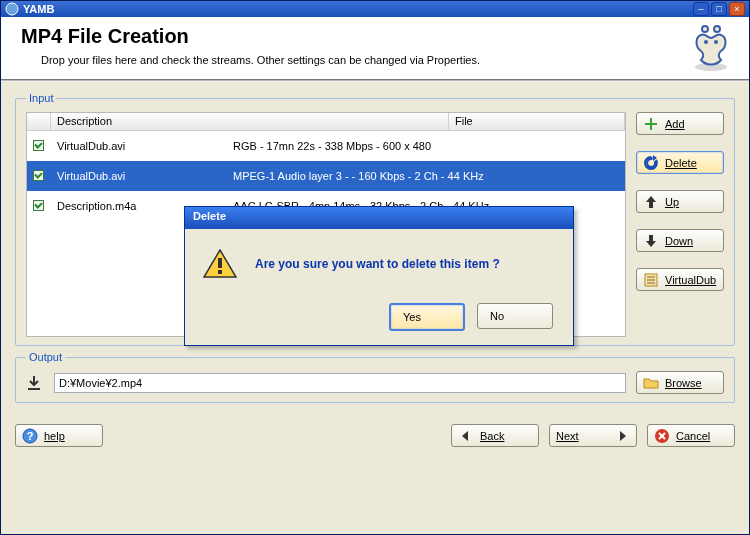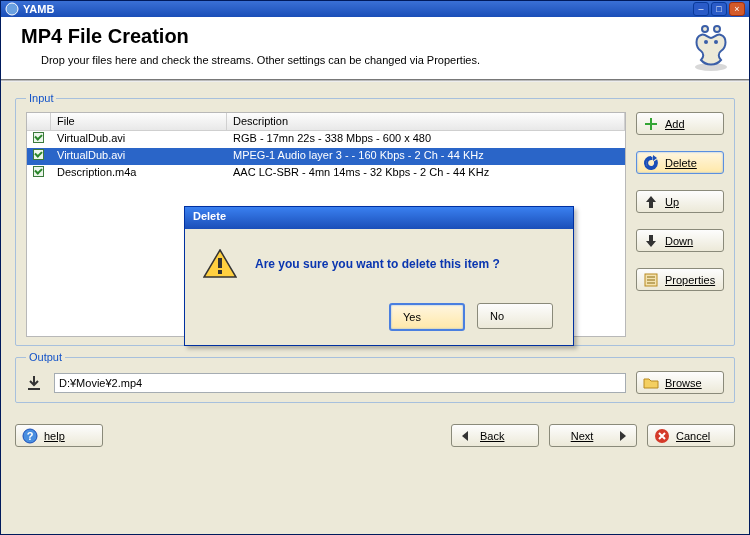--- a/index.html
+++ b/index.html
@@ -21,21 +21,21 @@
   fieldset { border: 1px solid #a7c0dd; border-radius: 2px; padding: 8px 10px; margin: 0 0 5px 0; }
   legend { color: #1252c8; padding: 0 3px; font-size: 11px; }
 
   .input-body { display: flex; gap: 10px; }
   .grid { flex: 1; border: 1px solid #b8b8b8; background: #fff; height: 225px; }
   .grid-head { display: flex; background: linear-gradient(#fdfdfd, #e8e8e8); border-bottom: 1px solid #cfcfcf; height: 18px; }
   .grid-head .cell { border-right: 1px solid #d0d0d0; padding: 2px 6px; }
   .col-check { width: 24px; }
   .col-file { width: 176px; }
   .col-desc { flex: 1; }
-  .grid-row { display: flex; height: 17px; }
+  .grid-row { display: flex; height: 30px; align-items: center; }
   .grid-row.sel { background: #2a65c8; color: #fff; }
   .grid-row .cell { padding: 1px 6px; overflow: hidden; white-space: nowrap; }
   .chk { width: 11px; height: 11px; border: 1px solid #3c7a3c; background: #ecf6ec; display: inline-block; position: relative; }
   .chk::after { content: ""; position: absolute; left: 1px; top: 1px; width: 5px; height: 3px; border-left: 2px solid #2b862b; border-bottom: 2px solid #2b862b; transform: rotate(-45deg); }
 
   .side-btns { width: 88px; display: flex; flex-direction: column; gap: 16px; }
   .btn { height: 23px; background: linear-gradient(#fdfdfd, #ece9d8); border: 1px solid #8a8a7a; border-radius: 3px; display: flex; align-items: center; padding: 0 6px; cursor: pointer; gap: 6px; }
   .btn u { text-decoration: underline; }
   .btn.default, .btn.highlighted { border: 1px solid #5a8fe0; box-shadow: 0 0 2px #7fb0f0 inset; background: linear-gradient(#fff6e0, #ffe8a8); }
   .btn .lbl { flex: 1; text-align: left; }
@@ -97,22 +97,22 @@
   <div class="gradbar"></div>
 
   <div class="content">
 
     <fieldset>
       <legend>Input</legend>
       <div class="input-body">
         <div class="grid">
           <div class="grid-head">
             <div class="cell col-check"></div>
+            <div class="cell col-desc">Description</div>
             <div class="cell col-file">File</div>
-            <div class="cell col-desc">Description</div>
           </div>
           <div class="grid-row">
             <div class="cell col-check"><span class="chk"></span></div>
             <div class="cell col-file">VirtualDub.avi</div>
             <div class="cell col-desc">RGB - 17mn 22s - 338 Mbps - 600 x 480</div>
           </div>
           <div class="grid-row sel">
             <div class="cell col-check"><span class="chk"></span></div>
             <div class="cell col-file">VirtualDub.avi</div>
             <div class="cell col-desc">MPEG-1 Audio layer 3 -  - 160 Kbps - 2 Ch - 44 KHz</div>
@@ -158,21 +158,21 @@
               </span>
             <span class="lbl"><u>Down</u></span>
           </div>
           <div class="btn">
             <span class="icon16">
                 <svg viewBox="0 0 16 16">
                   <rect x="2" y="2" width="12" height="12" fill="#f4e3b0" stroke="#b88a20"></rect>
                   <path d="M4 5h8M4 8h8M4 11h8" stroke="#8a6a10"></path>
                 </svg>
               </span>
-            <span class="lbl"><u>Properties</u></span>
+            <span class="lbl"><u>VirtualDub</u></span>
           </div>
         </div>
       </div>
     </fieldset>
 
     <fieldset>
       <legend>Output</legend>
       <div class="output-body">
         <span class="out-icon">
             <svg width="16" height="16" viewBox="0 0 16 16">
@@ -207,21 +207,21 @@
     <div class="spacer"></div>
     <div class="btn">
       <span class="icon16">
           <svg viewBox="0 0 16 16">
             <path d="M10 3L4 8l6 5z" fill="#333"></path>
           </svg>
         </span>
       <span class="lbl"><u>Back</u></span>
     </div>
     <div class="btn">
-      <span class="lbl" style="text-align:center"><u>Next</u></span>
+      <span class="lbl" style="text-align:left"><u>Next</u></span>
       <span class="icon16">
           <svg viewBox="0 0 16 16">
             <path d="M6 3l6 5-6 5z" fill="#333"></path>
           </svg>
         </span>
     </div>
     <div class="btn">
       <span class="icon16">
           <svg viewBox="0 0 16 16">
             <circle cx="8" cy="8" r="7" fill="#d43a2a"></circle>

